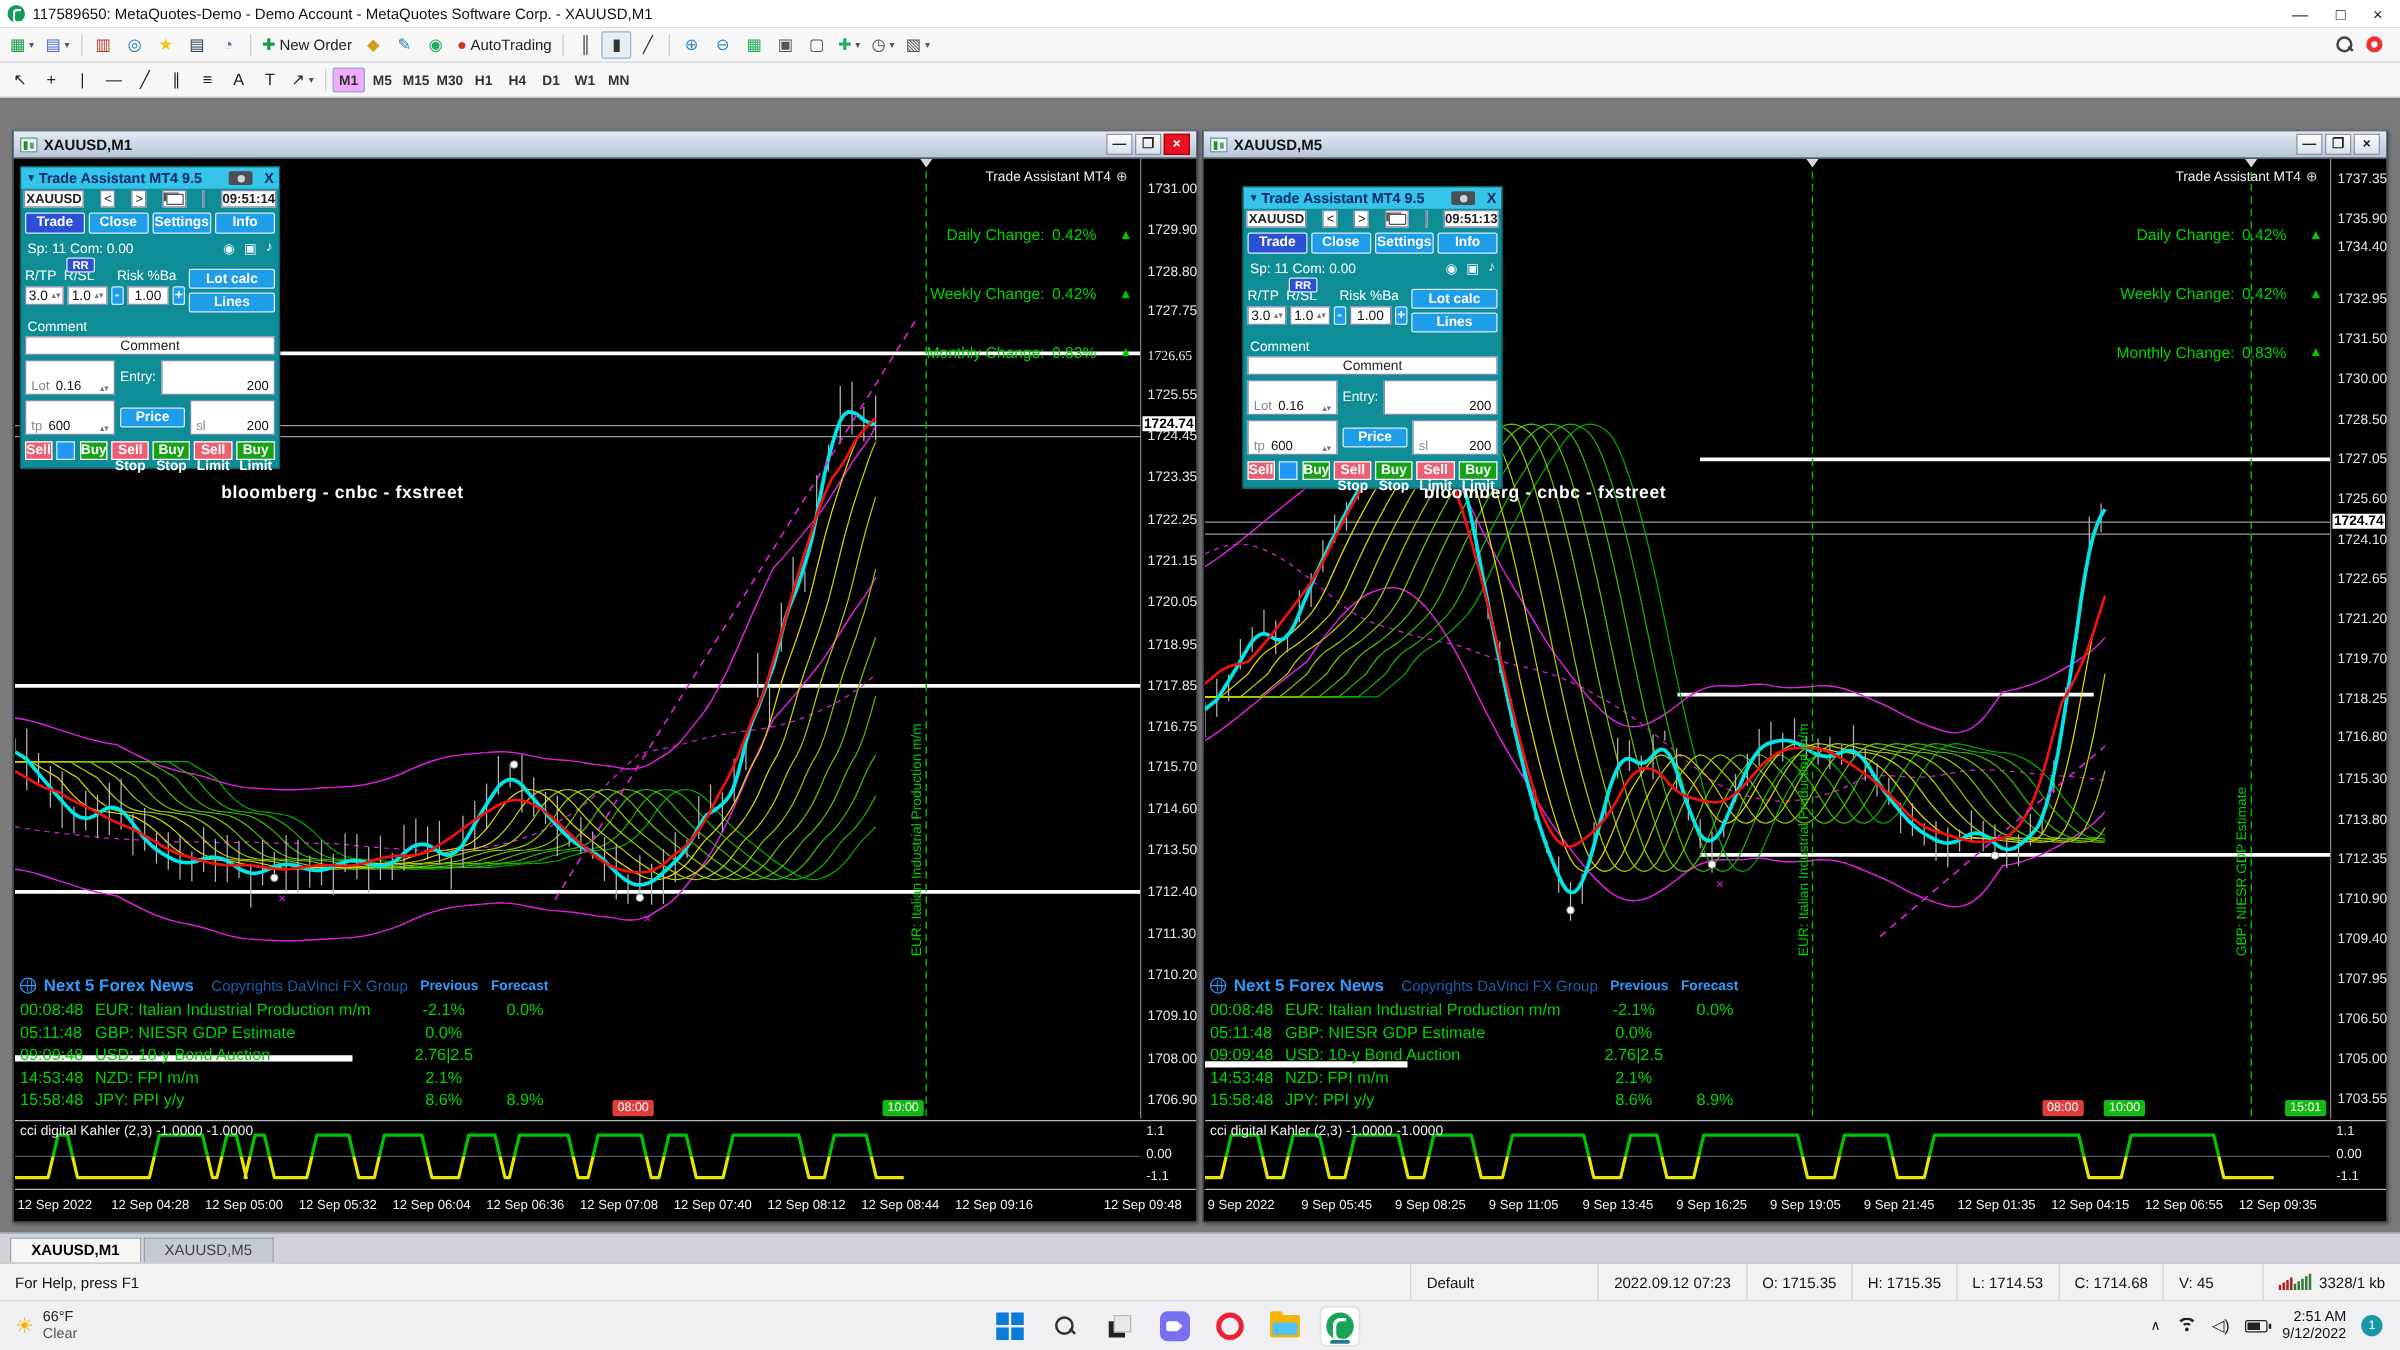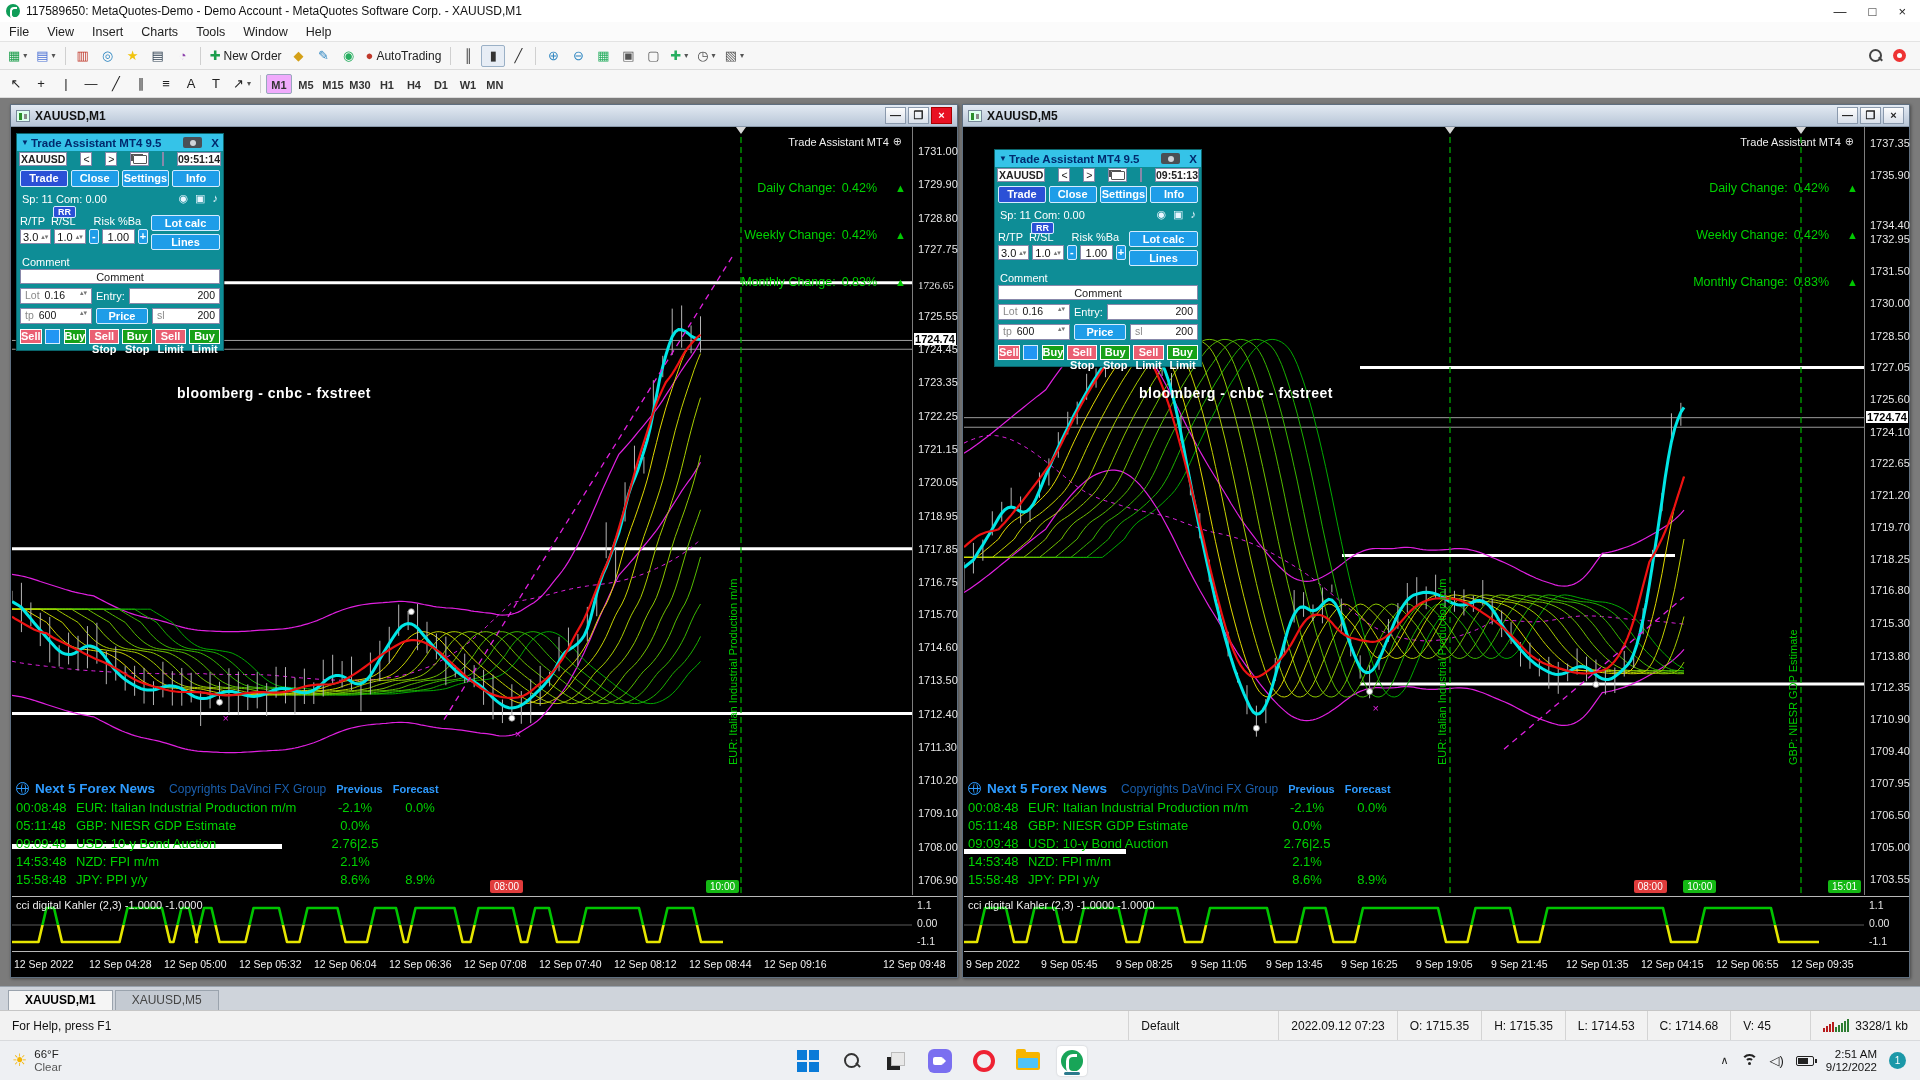--- a/index.html
+++ b/index.html
@@ -103,21 +103,21 @@
   .risk-inputs{display:flex;gap:3px;align-items:center}
   .spin{background:#fff;color:#111;border:1px solid #88a;height:15px;display:flex;align-items:center;padding:0 2px;position:relative}
   .spin i{font-style:normal;color:#777;font-size:7px;line-height:6px;margin-left:3px;display:flex;flex-direction:column}
   .w30{width:33px}.w46{width:46px;justify-content:center}
   .pm{width:14px;height:15px;background:#1e9de8;border:1px solid #d5ecff;color:#fff;text-align:center;line-height:13px;font-weight:bold;border-radius:2px}
   .risk-right{flex:1;display:flex;flex-direction:column;gap:3px}
   .ta-btn{background:#1e9de8;border:1px solid #d5ecff;color:#fff;height:16px;line-height:14px;text-align:center;border-radius:2px;font-weight:bold}
   .ta-clabel{padding:3px 5px 1px}
   .ta-comment{margin:0 3px;background:#fff;color:#222;border:1px solid #88a;height:15px;line-height:14px;text-align:center}
   .ta-row{display:flex;gap:4px;margin:4px 3px 0;align-items:center}
-  .field{background:#fff;border:1px solid #88a;color:#111;height:16px;display:flex;align-items:flex-start;padding:0 4px;font-size:10.5px}
+  .field{background:#fff;border:1px solid #88a;color:#111;height:28px;display:flex;align-items:flex-end;padding:0 4px;font-size:10.5px}
   .prefix{color:#8a8a8a;margin-right:5px}
   .f-lot{width:72px}.f-entry{flex:1;justify-content:flex-end}.f-tp{width:72px}.f-sl{flex:1}
   .f-sl b{margin-left:auto;font-weight:normal}
   .btn-price{width:52px;background:#1e9de8;border:1px solid #d5ecff;color:#fff;text-align:center;height:16px;line-height:14px;border-radius:2px;font-weight:bold}
   .ta-orders{margin:5px 3px 6px;display:flex;flex-direction:row;gap:3px}
   .ord1{display:grid;grid-template-columns:1fr 16px 1fr;gap:3px}
   .ord2{display:grid;grid-template-columns:1fr 1fr;gap:3px}
   .btn-sell,.btn-buy{height:15px;line-height:13px;text-align:center;font-weight:bold;border:1px solid #fff;color:#fff}
   .btn-sell{background:#ea5f72}.btn-buy{background:#17a117}
   .cb{width:15px;height:15px;background:#2196f3;border:1px solid #d5ecff}
@@ -181,29 +181,20 @@
   <div class="titlebar">
     <span class="appicon"></span>
     <span>117589650: MetaQuotes-Demo - Demo Account - MetaQuotes Software Corp. - XAUUSD,M1</span>
     <span class="wbtns">
       <span>—</span>
       <span>□</span>
       <span>×</span>
     </span>
   </div>
 
-  <div class="menubar" id="menubar">
-      <span>File</span>
-      <span>View</span>
-      <span>Insert</span>
-      <span>Charts</span>
-      <span>Tools</span>
-      <span>Window</span>
-      <span>Help</span>
-    </div>
 
   <div class="toolbar">
     <span id="tbmain" style="display:flex;align-items:center;gap:1px">
         <span class="tbtn">
           <span style="color: rgb(27, 158, 75);">▦</span>
           <span class="dd">▾</span>
         </span>
         <span class="tbtn">
           <span style="color: rgb(74, 111, 212);">▤</span>
           <span class="dd">▾</span>
@@ -967,21 +958,21 @@
 </div>
           <div id="badges1">
               <span class="badge" style="background: rgb(224, 60, 60); left: 669.7px; top: 753px;">08:00</span>
               <span class="badge" style="background: rgb(20, 184, 20); left: 719.2px; top: 753px;">10:00</span>
               <span class="badge" style="background: rgb(20, 184, 20); left: 864px; top: 753px;">15:01</span>
             </div>
         </div>
         <div class="paxis" id="paxis1">
             <div class="axis-label" style="top: 10.3173px;">1737.35</div>
             <div class="axis-label" style="top: 41.864px;">1735.90</div>
-            <div class="axis-label" style="top: 92px;">1734.40</div>
+            <div class="axis-label" style="top: 65px;">1734.40</div>
             <div class="axis-label" style="top: 106.045px;">1732.95</div>
             <div class="axis-label" style="top: 137.592px;">1731.50</div>
             <div class="axis-label" style="top: 170.227px;">1730.00</div>
             <div class="axis-label" style="top: 202.861px;">1728.50</div>
             <div class="axis-label" style="top: 234.408px;">1727.05</div>
             <div class="axis-label" style="top: 265.955px;">1725.60</div>
             <div class="axis-label" style="top: 298.589px;">1724.10</div>
             <div class="axis-label" style="top: 330.136px;">1722.65</div>
             <div class="axis-label" style="top: 361.683px;">1721.20</div>
             <div class="axis-label" style="top: 394.317px;">1719.70</div>

